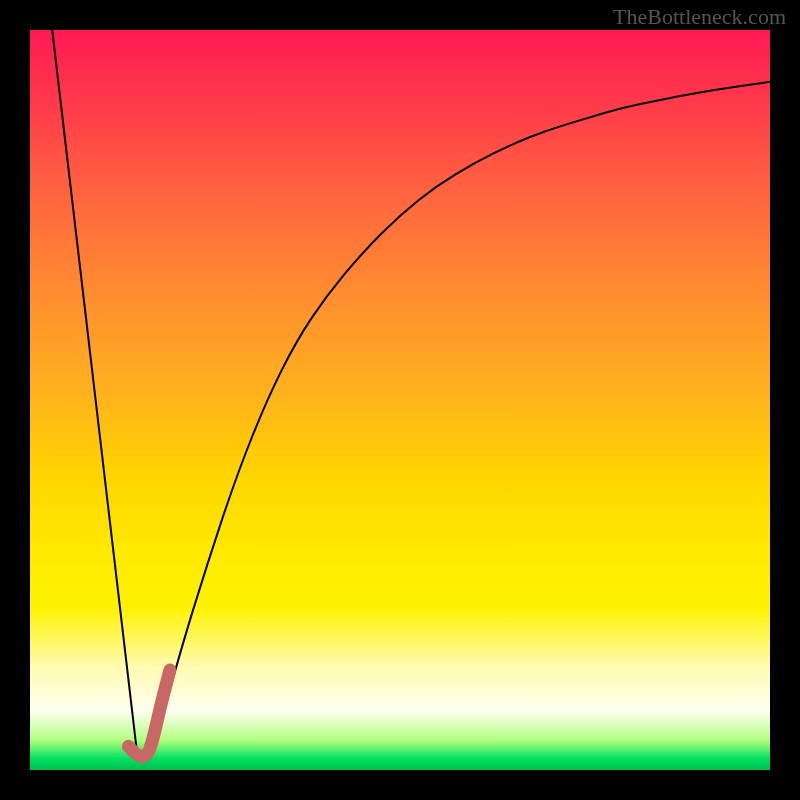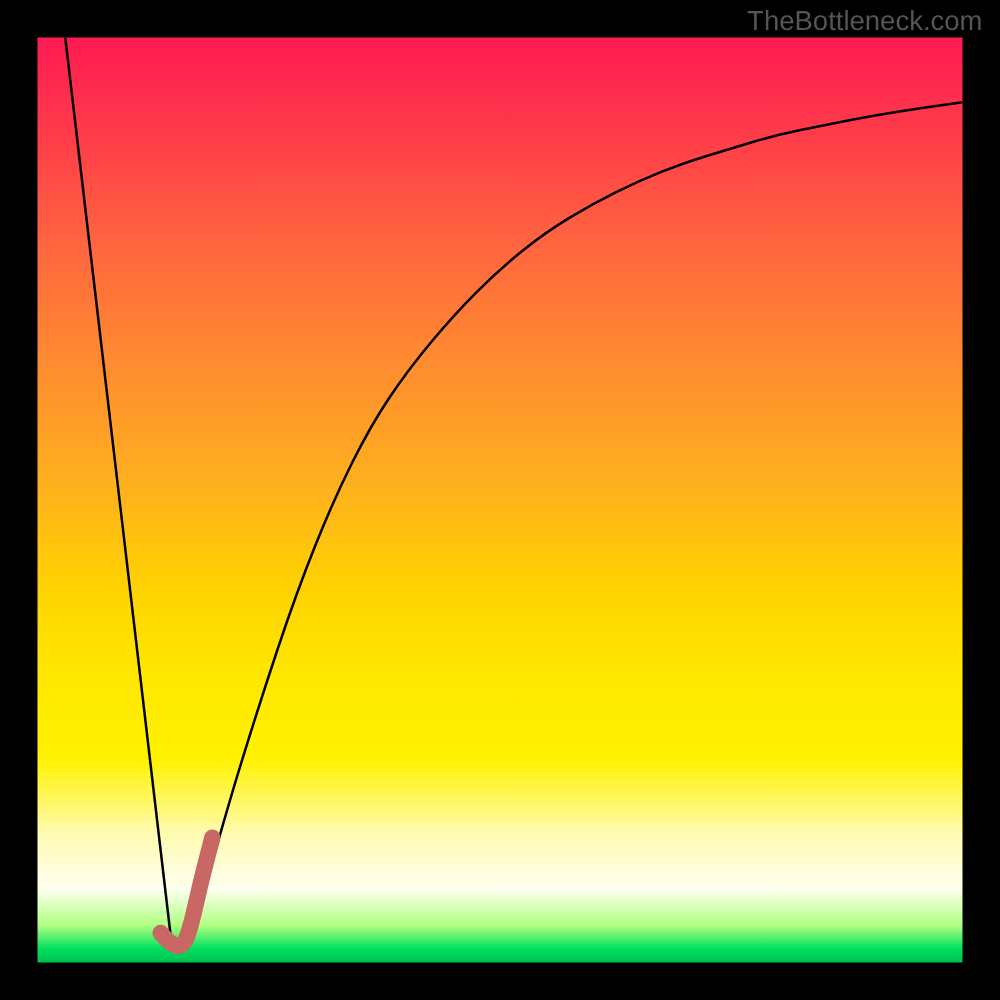--- a/index.html
+++ b/index.html
@@ -8,20 +8,21 @@
     width: 800px;
     height: 800px;
     overflow: hidden;
     background: #000;
     font-family: Arial, Helvetica, sans-serif;
   }
   #chart-container {
     position: relative;
     width: 796px;
     height: 800px;
+    font-family: Liberation Serif, serif;
   }
   #frame {
     position: absolute;
     left: 0;
     top: 0;
     width: 800px;
     height: 800px;
     background: #000;
   }
   #plot-area {

